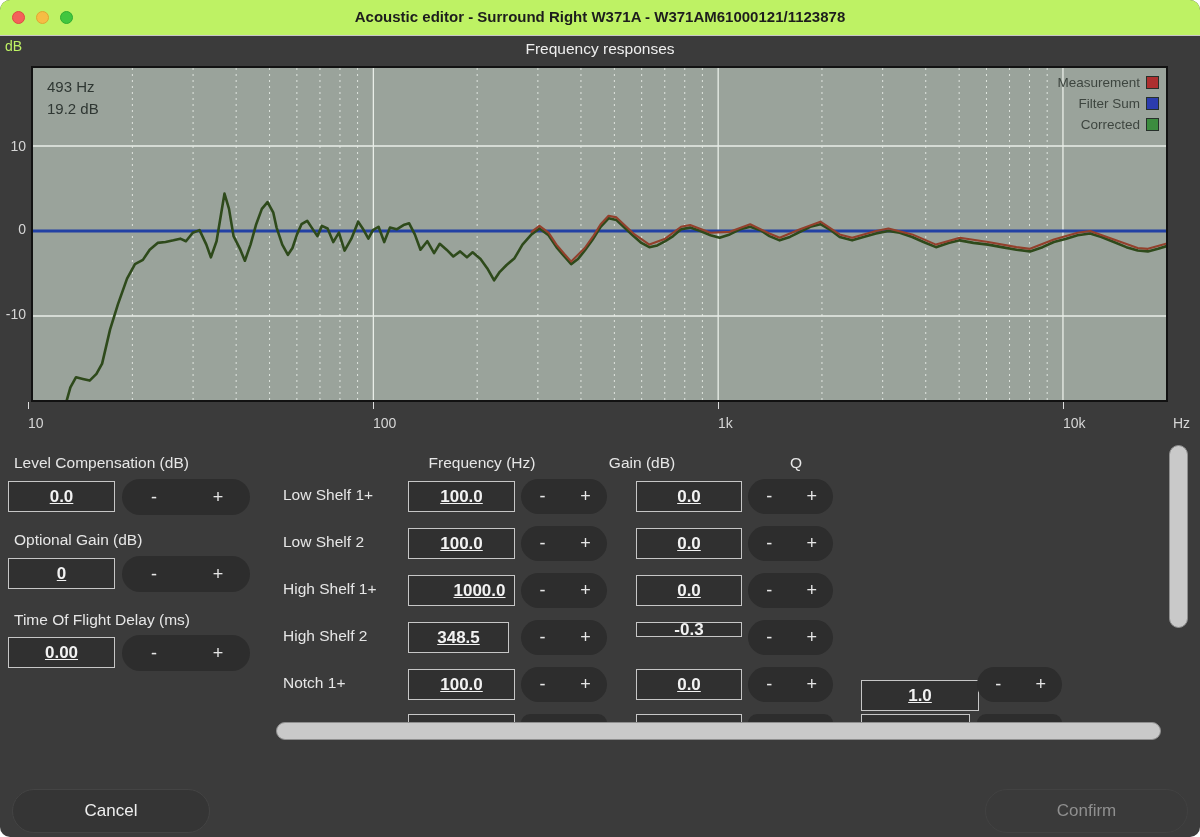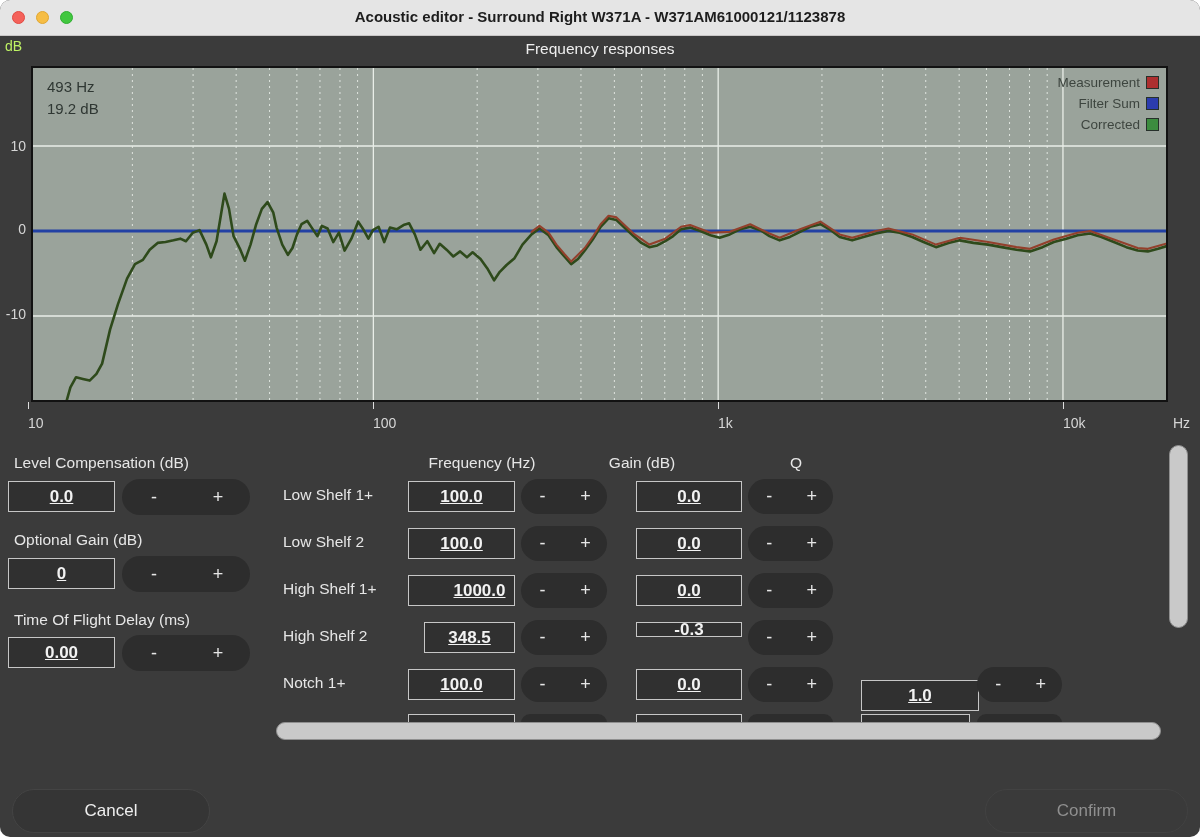--- a/index.html
+++ b/index.html
@@ -1,18 +1,18 @@
 <!DOCTYPE html>
 <html><head>
 <meta charset="utf-8">
 <style>
   html,body{margin:0;padding:0;background:#ffffff;font-family:"Liberation Sans",sans-serif;}
   .window{position:relative;width:1200px;height:837px;background:#3b3b3b;border-radius:10px;overflow:hidden;}
   
-  .titlebar{position:absolute;left:0;top:0;width:1200px;height:35px;background:#e5e5e5;border-bottom:1px solid #c9c7c7;}
+  .titlebar{position:absolute;left:0;top:0;width:1200px;height:35px;background:#bef264;border-bottom:1px solid #c9c7c7;}
   .traffic{position:absolute;top:11px;width:13px;height:13px;border-radius:50%;}
   .t-close{left:12px;background:#f4615a;border:1px solid #e14942;box-sizing:border-box;}
   .t-min{left:36px;background:#f6bd44;border:1px solid #e0a631;box-sizing:border-box;}
   .t-zoom{left:60px;background:#41c73f;border:1px solid #2fae31;box-sizing:border-box;}
   .wtitle{position:absolute;left:0;top:8px;width:1200px;text-align:center;font-size:15px;font-weight:bold;color:#1d1d1d;}
   
   .y-unit{position:absolute;left:5px;top:38px;font-size:14px;color:#bef264;}
   .chart-title{position:absolute;left:0;top:40px;width:1200px;text-align:center;font-size:15.5px;color:#eeeeee;}
   
   .plot{position:absolute;left:31px;top:66px;width:1133px;height:332px;background:#9aa39b;border:2px solid #121212;}
@@ -184,21 +184,21 @@
     <span>-</span>
     <span>+</span>
   </div>
   <input class="box-input" style="left: 636px; top: 575px; width: 106px; height: 31px;" value="0.0">
   <div class="pill" style="left:748px;top:573px;width:85px;height:35px;">
     <span>-</span>
     <span>+</span>
   </div>
 
   <div class="row-label" style="left:283px;top:627px;">High Shelf 2</div>
-  <input class="box-input" style="left: 424px; top: 622px; width: 91px; height: 31px;" value="348.5">
+  <input class="box-input" style="left: 408px; top: 622px; width: 101px; height: 31px;" value="348.5">
   <div class="pill" style="left:521px;top:620px;width:86px;height:35px;">
     <span>-</span>
     <span>+</span>
   </div>
   <input class="box-input" style="left: 636px; top: 622px; width: 106px; height: 15px;" value="-0.3">
   <div class="pill" style="left:748px;top:620px;width:85px;height:35px;">
     <span>-</span>
     <span>+</span>
   </div>
 

